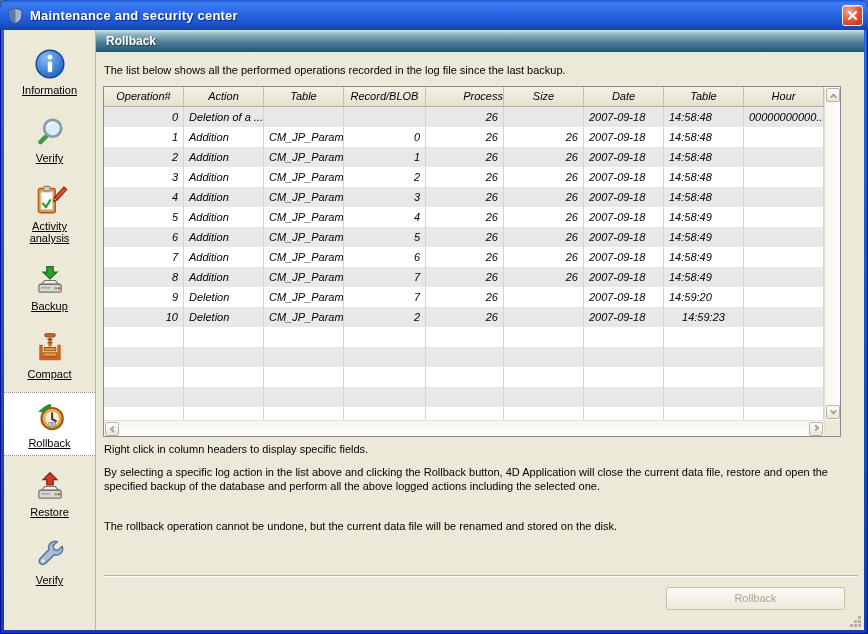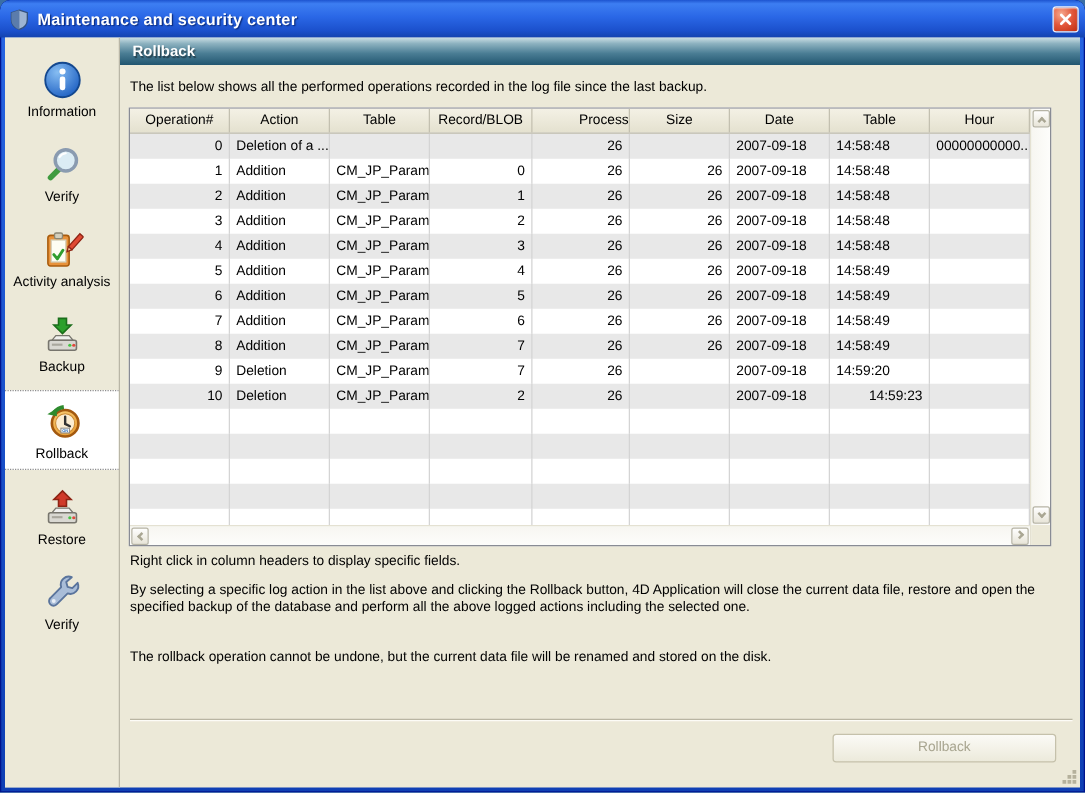--- a/index.html
+++ b/index.html
@@ -26,39 +26,39 @@
 
   
   .win-body{ position:absolute; top:30px; left:4px; right:4px; bottom:4px;
     background:#ece9d8; display:flex; overflow:hidden; }
 
   
   .sidebar{ width:92px; flex:0 0 92px; background:#ece9d8;
     border-right:1px solid #b9b6a6; padding-top:10px;
     display:flex; flex-direction:column; overflow:hidden; }
   .side-item{ display:flex; flex-direction:column; align-items:center;
-    padding:7px 2px 6px; margin-bottom:6px; cursor:pointer; }
+    padding:7px 14px 6px; margin-bottom:6px; cursor:pointer;text-decoration:underline; }
   .side-item.selected{ background:#fff; border-top:1px dotted #8e8e8e; border-bottom:1px dotted #8e8e8e; }
   .side-icon{ width:34px; height:34px; display:flex; }
   .side-icon svg{ width:34px; height:34px; }
   .side-label{ margin-top:3px; text-align:center; line-height:12px; }
 
   
   .main{ position:relative; flex:1; overflow:hidden; }
   .panel-header{ position:absolute; top:0; left:0; right:0; height:22px;
     background:linear-gradient(180deg,#cde0e5 0%,#8db2c0 22%,#4a7d94 58%,#225670 100%);
     color:#fff; font-weight:bold; font-size:12px; line-height:22px; padding-left:10px;
     text-shadow:1px 1px 1px rgba(0,0,0,.45); }
 
   .intro{ position:absolute; left:8px; top:34px; right:10px; }
 
   
   .table-wrap{ position:absolute; left:7px; top:56px; width:738px; height:351px;
     border:1px solid #898c95; background:#fff; display:flex; }
-  .cols{ flex:1; min-width:0; display:flex; flex-direction:column; }
+  .cols{ flex:1; min-width:0; display:flex; flex-direction:column;font-style:italic; }
   .thead{ height:20px; flex:0 0 20px; display:flex;
     background:linear-gradient(180deg,#f4f1e5,#e4e1cf);
     border-bottom:1px solid #b5b2a1; }
   .th{ flex:0 0 auto; text-align:center; line-height:19px; border-right:1px solid #c3c0b0;
     overflow:hidden; white-space:nowrap; cursor:default; }
   .th:last-child{ flex:1; }
   .tbody{ flex:1; overflow:hidden; }
   .tr{ height:20px; display:flex; }
   .tr:nth-child(odd){ background:#e8e8e8; }
   .td{ flex:0 0 auto; line-height:20px; padding:0 5px; border-right:1px solid #d4d4d4;
@@ -181,20 +181,33 @@
               <path d="M13 3.5 h6 v5 h3.5 L16 15 l-6.5-6.5 H13 Z" fill="#2ca02c" stroke="#1b6e1b" stroke-width="1.2"></path>
               <path d="M8 20 l3-3.5 h10 l3 3.5 z" fill="#f0f0ee" stroke="#77756d" stroke-width="1"></path>
               <rect x="5.5" y="20" width="21" height="7.5" rx="1.5" fill="#d9d8d2" stroke="#77756d" stroke-width="1.2"></rect>
               <rect x="8" y="22.5" width="8" height="1.6" fill="#a9a79e"></rect>
               <circle cx="21.5" cy="23.7" r="1.2" fill="#45c445"></circle>
               <circle cx="24.5" cy="23.7" r="1.2" fill="#e04a3a"></circle>
             </svg>
           </span>
           <span class="side-label">Backup</span>
         </div>
+        <div class="side-item">
+          <span class="side-icon">
+            <svg viewBox="0 0 32 32">
+              <rect x="11" y="2.5" width="10" height="3" rx="1.2" fill="#c8641e" stroke="#8e4210" stroke-width="0.8"></rect>
+              <path d="M16 5.5 v9" stroke="#c8641e" stroke-width="3"></path>
+              <path d="M13.5 8 h5 M13.5 11 h5" stroke="#8e4210" stroke-width="1"></path>
+              <path d="M7.5 13 v13 h17 v-13" fill="none" stroke="#c8641e" stroke-width="3.2"></path>
+              <rect x="10.5" y="15.5" width="11" height="3.2" fill="#e8923a" stroke="#8e4210" stroke-width="0.8"></rect>
+              <rect x="9.5" y="20.5" width="13" height="3.6" fill="#e8923a" stroke="#8e4210" stroke-width="0.8"></rect>
+            </svg>
+          </span>
+          <span class="side-label">Compact</span>
+        </div>
         <div class="side-item selected">
           <span class="side-icon">
             <svg viewBox="0 0 32 32">
               <defs>
                 <radialGradient id="g2" cx="40%" cy="30%" r="80%">
                   <stop offset="0" stop-color="#fbd27e"></stop>
                   <stop offset="1" stop-color="#e89a2e"></stop>
                 </radialGradient>
               </defs>
               <circle cx="18" cy="17.5" r="10" fill="url(#g2)" stroke="#a3590f" stroke-width="2"></circle>
@@ -362,21 +375,21 @@
                 <div class="td" style="text-align: left;"></div>
               </div>
               <div class="tr">
                 <div class="td" style="width: 80px; text-align: right;">10</div>
                 <div class="td" style="width: 80px; text-align: left;">Deletion</div>
                 <div class="td" style="width: 80px; text-align: left;">CM_JP_Params</div>
                 <div class="td" style="width: 82px; text-align: right;">2</div>
                 <div class="td" style="width: 78px; text-align: right;">26</div>
                 <div class="td" style="width: 80px; text-align: right;"></div>
                 <div class="td" style="width: 80px; text-align: left;">2007-09-18</div>
-                <div class="td" style="width: 80px; text-align: right;">14:59:23</div>
+                <div class="td" style="width: 80px; text-align: center;">14:59:23</div>
                 <div class="td" style="text-align: left;"></div>
               </div>
               <div class="tr">
                 <div class="td" style="width: 80px; text-align: right;"></div>
                 <div class="td" style="width: 80px; text-align: left;"></div>
                 <div class="td" style="width: 80px; text-align: left;"></div>
                 <div class="td" style="width: 82px; text-align: right;"></div>
                 <div class="td" style="width: 78px; text-align: right;"></div>
                 <div class="td" style="width: 80px; text-align: right;"></div>
                 <div class="td" style="width: 80px; text-align: left;"></div>

